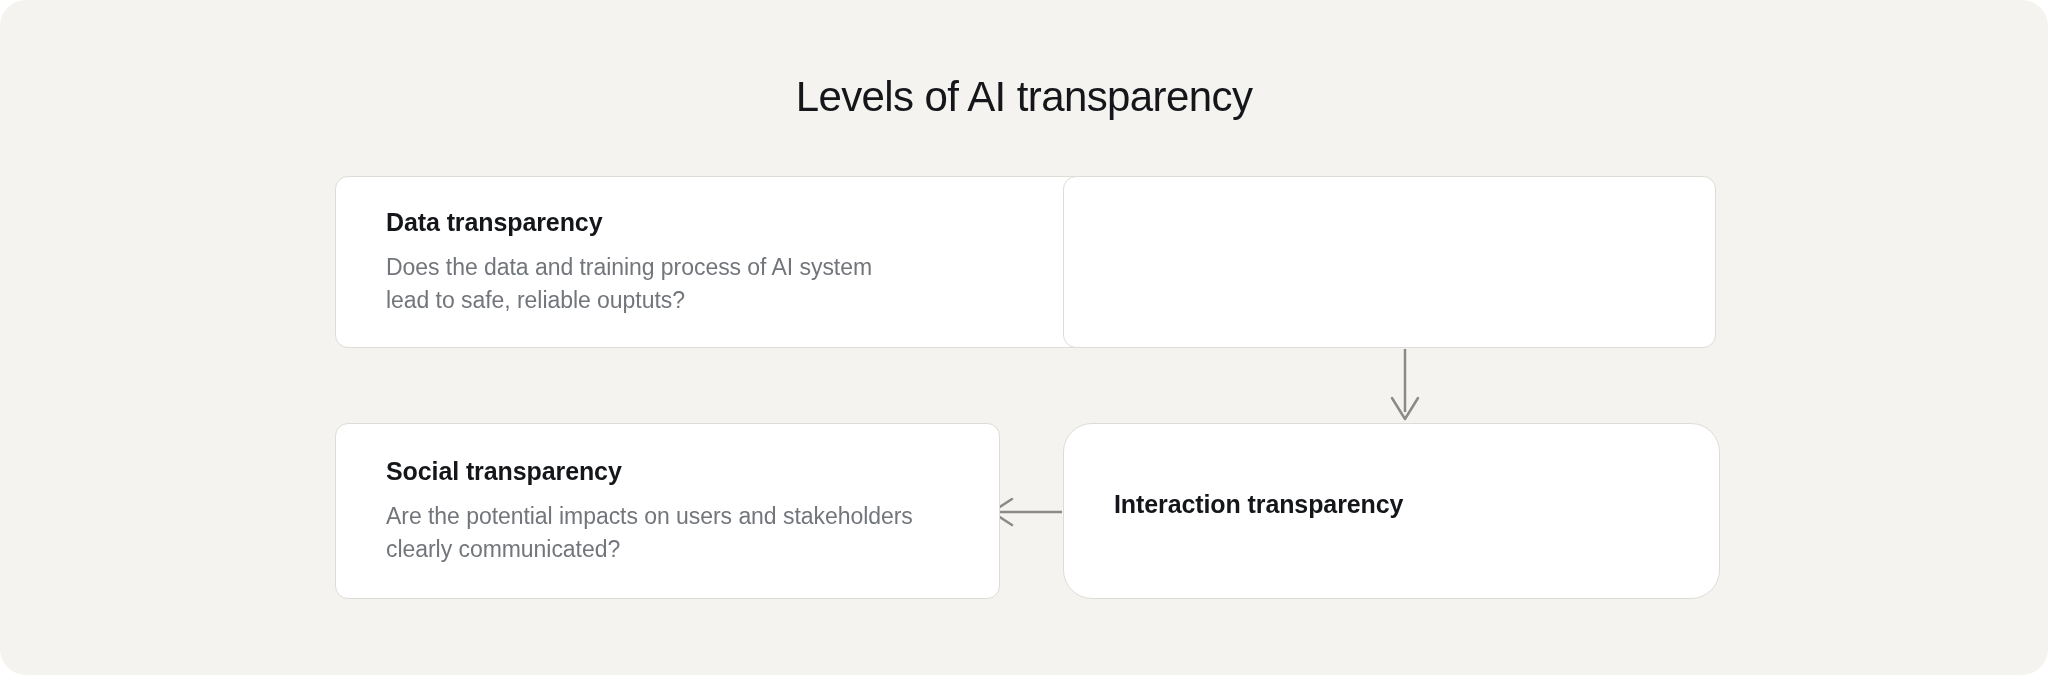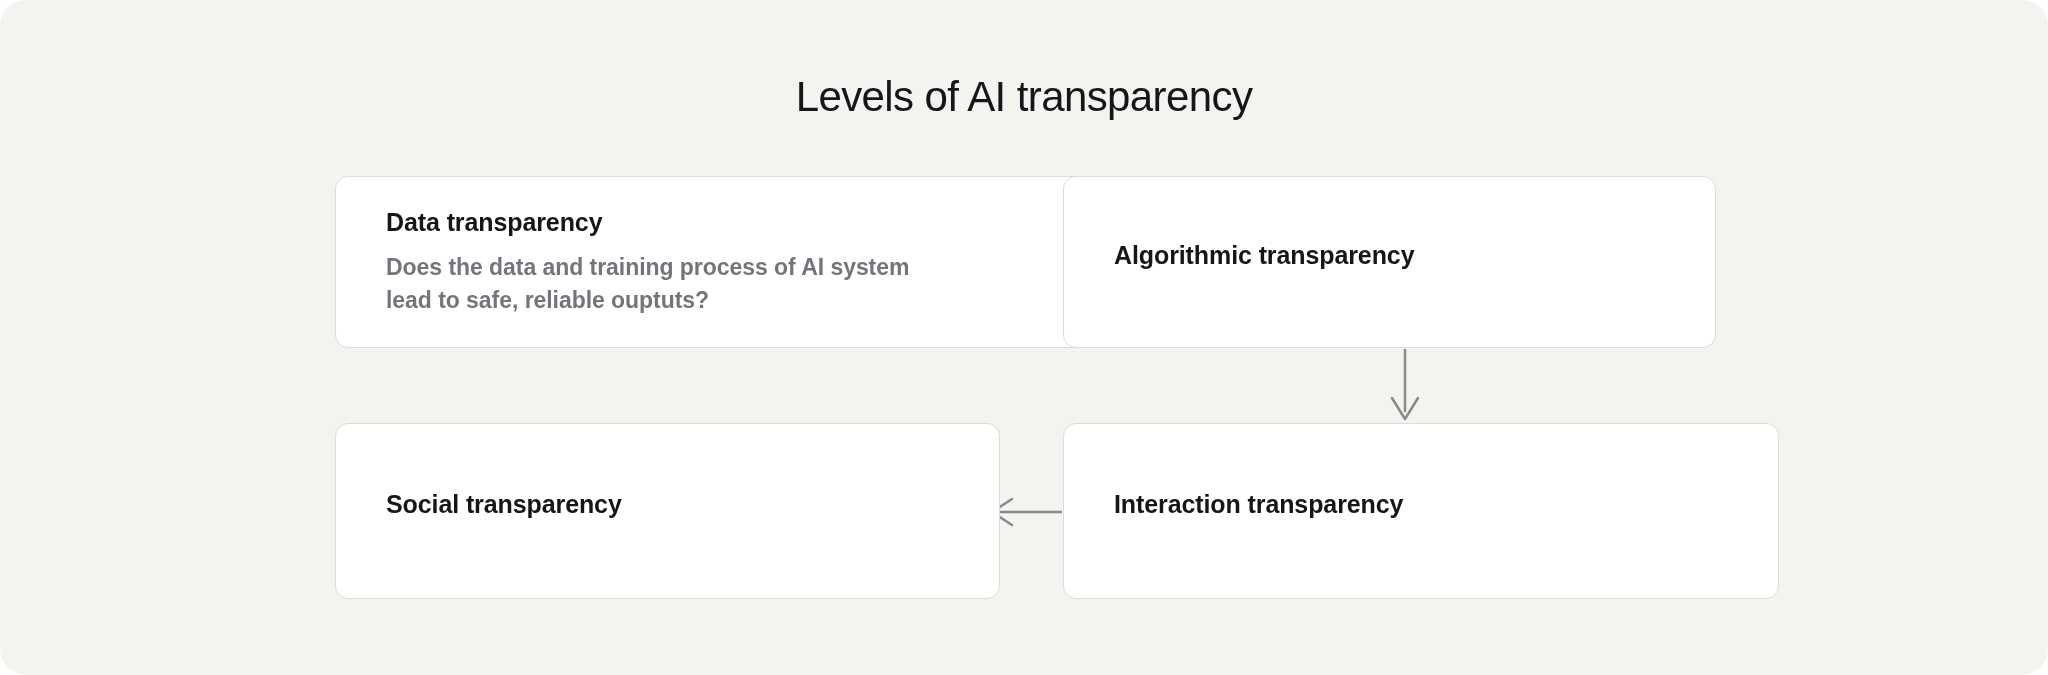--- a/index.html
+++ b/index.html
@@ -53,32 +53,32 @@
     font-size: 25px;
     font-weight: 700;
     color: #14161A;
     line-height: 1.2;
     letter-spacing: -0.1px;
     margin-bottom: 14px;
   }
 
   .card-desc {
     font-size: 23px;
-    font-weight: 700;
+    font-weight: 400;
     color: #72767B;
     line-height: 1.42;
     letter-spacing: -0.05px;
     white-space: pre-line;
   }
 
   
   #card-data        { left: 335px;  top: 176px; width: 768px; height: 172px; }
   #card-algorithmic { left: 1063px; top: 176px; width: 653px; height: 172px; }
   #card-social      { left: 335px;  top: 423px; width: 665px; height: 176px; }
-  #card-interaction { left: 1063px; top: 423px; width: 716px; height: 176px; }
+  #card-interaction { left: 1063px; top: 423px; width: 657px; height: 176px; border-radius: 29px; }
 
   .arrow-layer {
     position: absolute;
     left: 0; top: 0;
     width: 2048px;
     height: 675px;
     pointer-events: none;
   }
 </style>
 </head>
@@ -106,24 +106,25 @@
     </g>
   </svg>
 
   <div class="card" id="card-data">
     <div class="card-title">Data transparency</div>
     <div class="card-desc">Does the data and training process of AI system
 lead to safe, reliable ouptuts?</div>
   </div>
 
   <div class="card" id="card-algorithmic">
-    <div class="card-title">Algorithmic transparency</div>
   </div>
 
   <div class="card" id="card-social">
     <div class="card-title">Social transparency</div>
+    <div class="card-desc">Are the potential impacts on users and stakeholders
+clearly communicated?</div>
   </div>
 
   <div class="card" id="card-interaction">
     <div class="card-title">Interaction transparency</div>
   </div>
 
 </div>
 
 </body></html>

